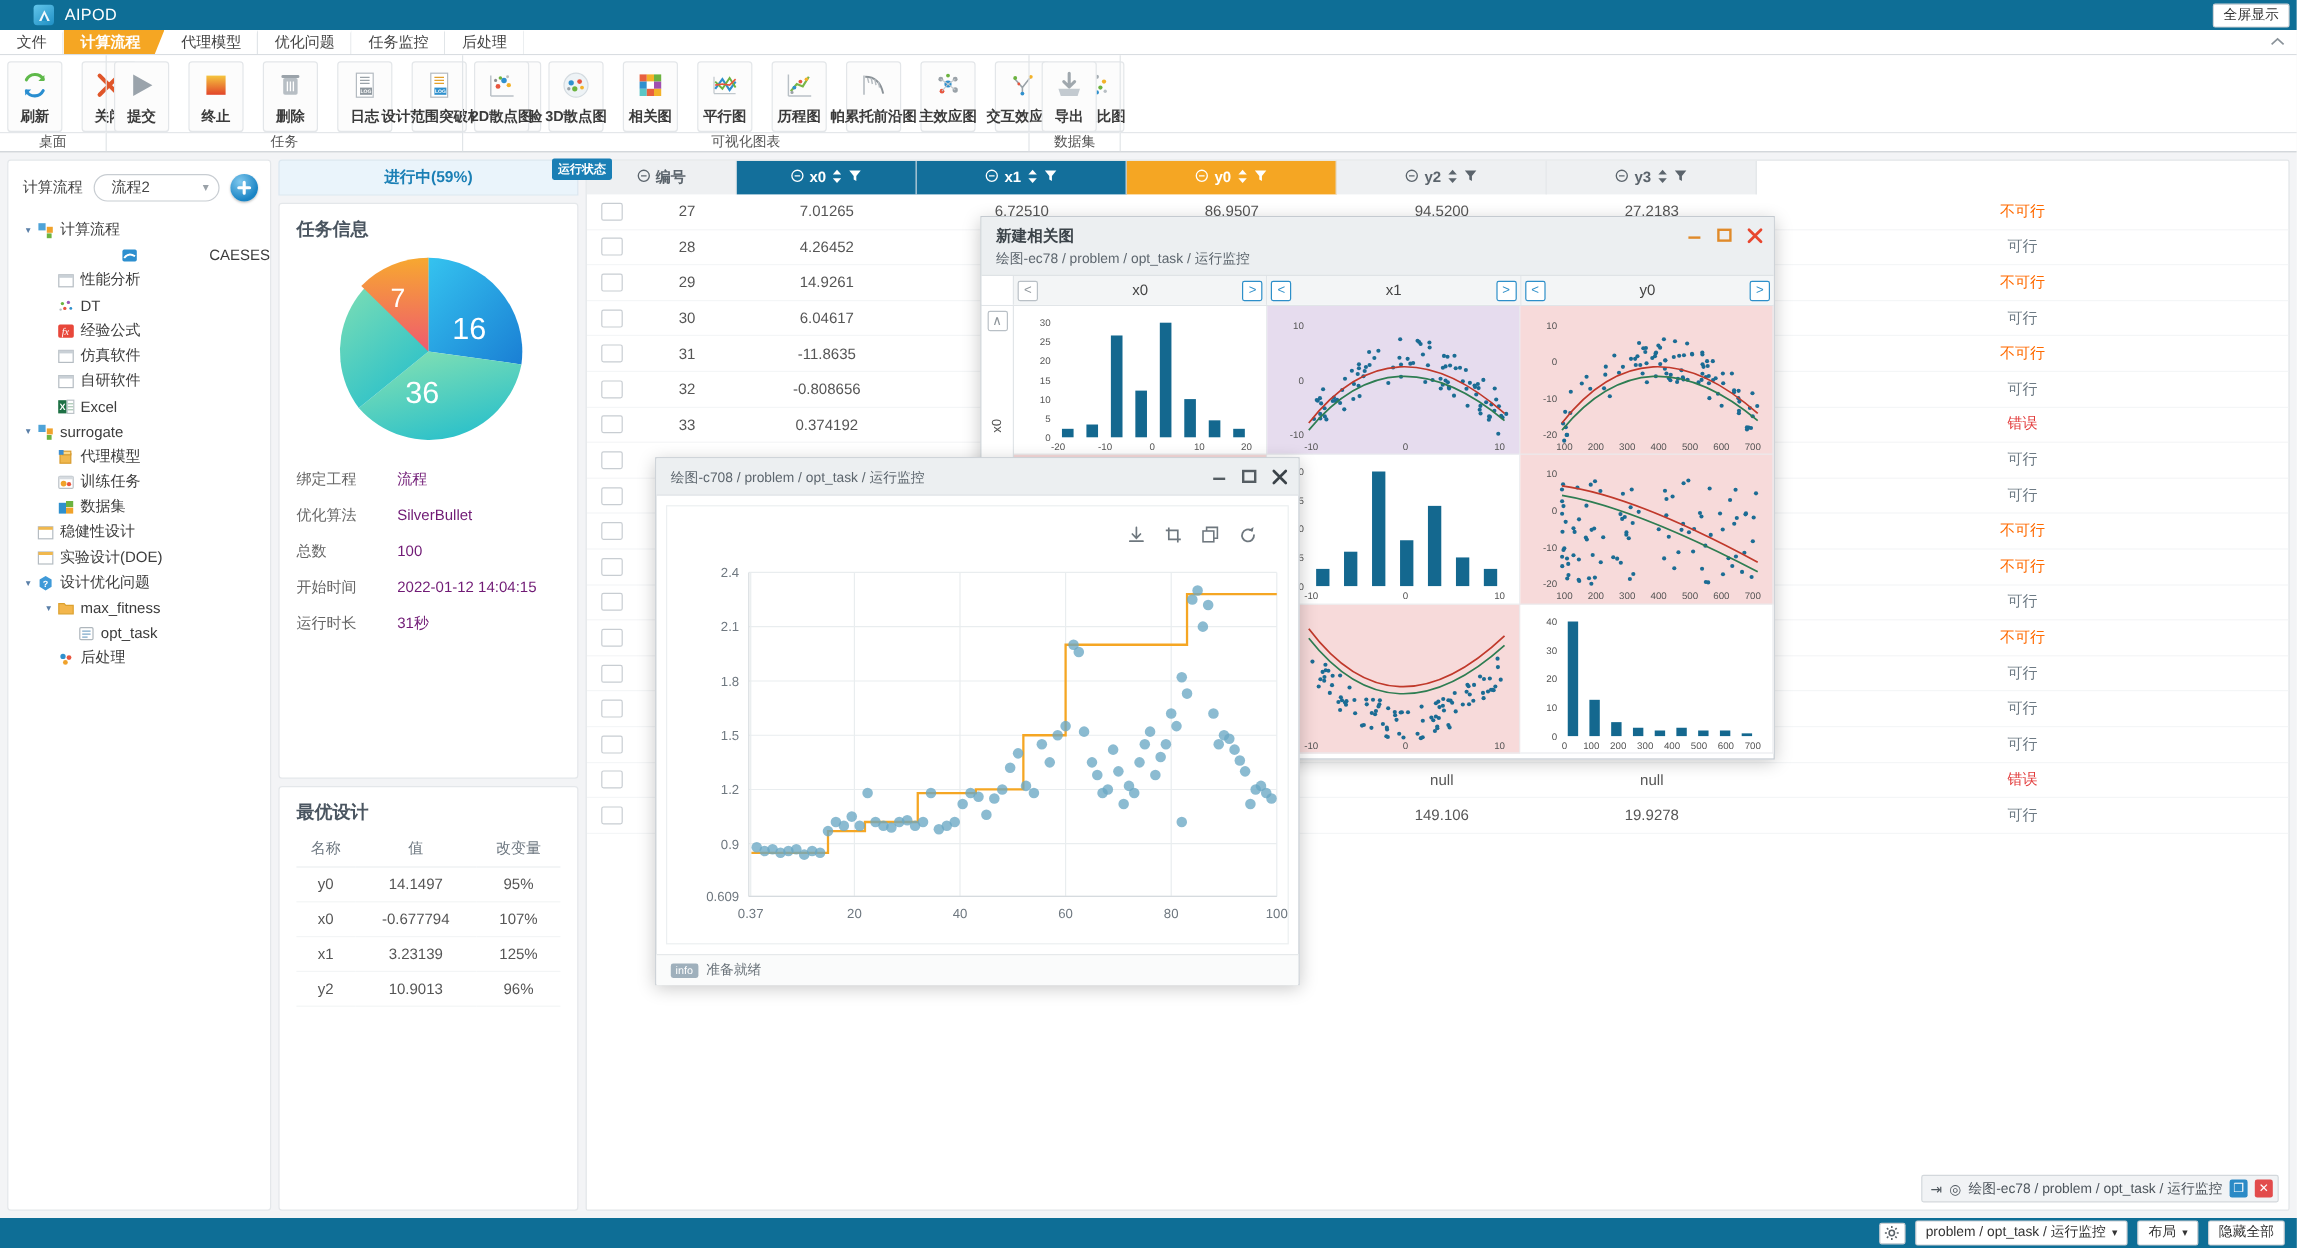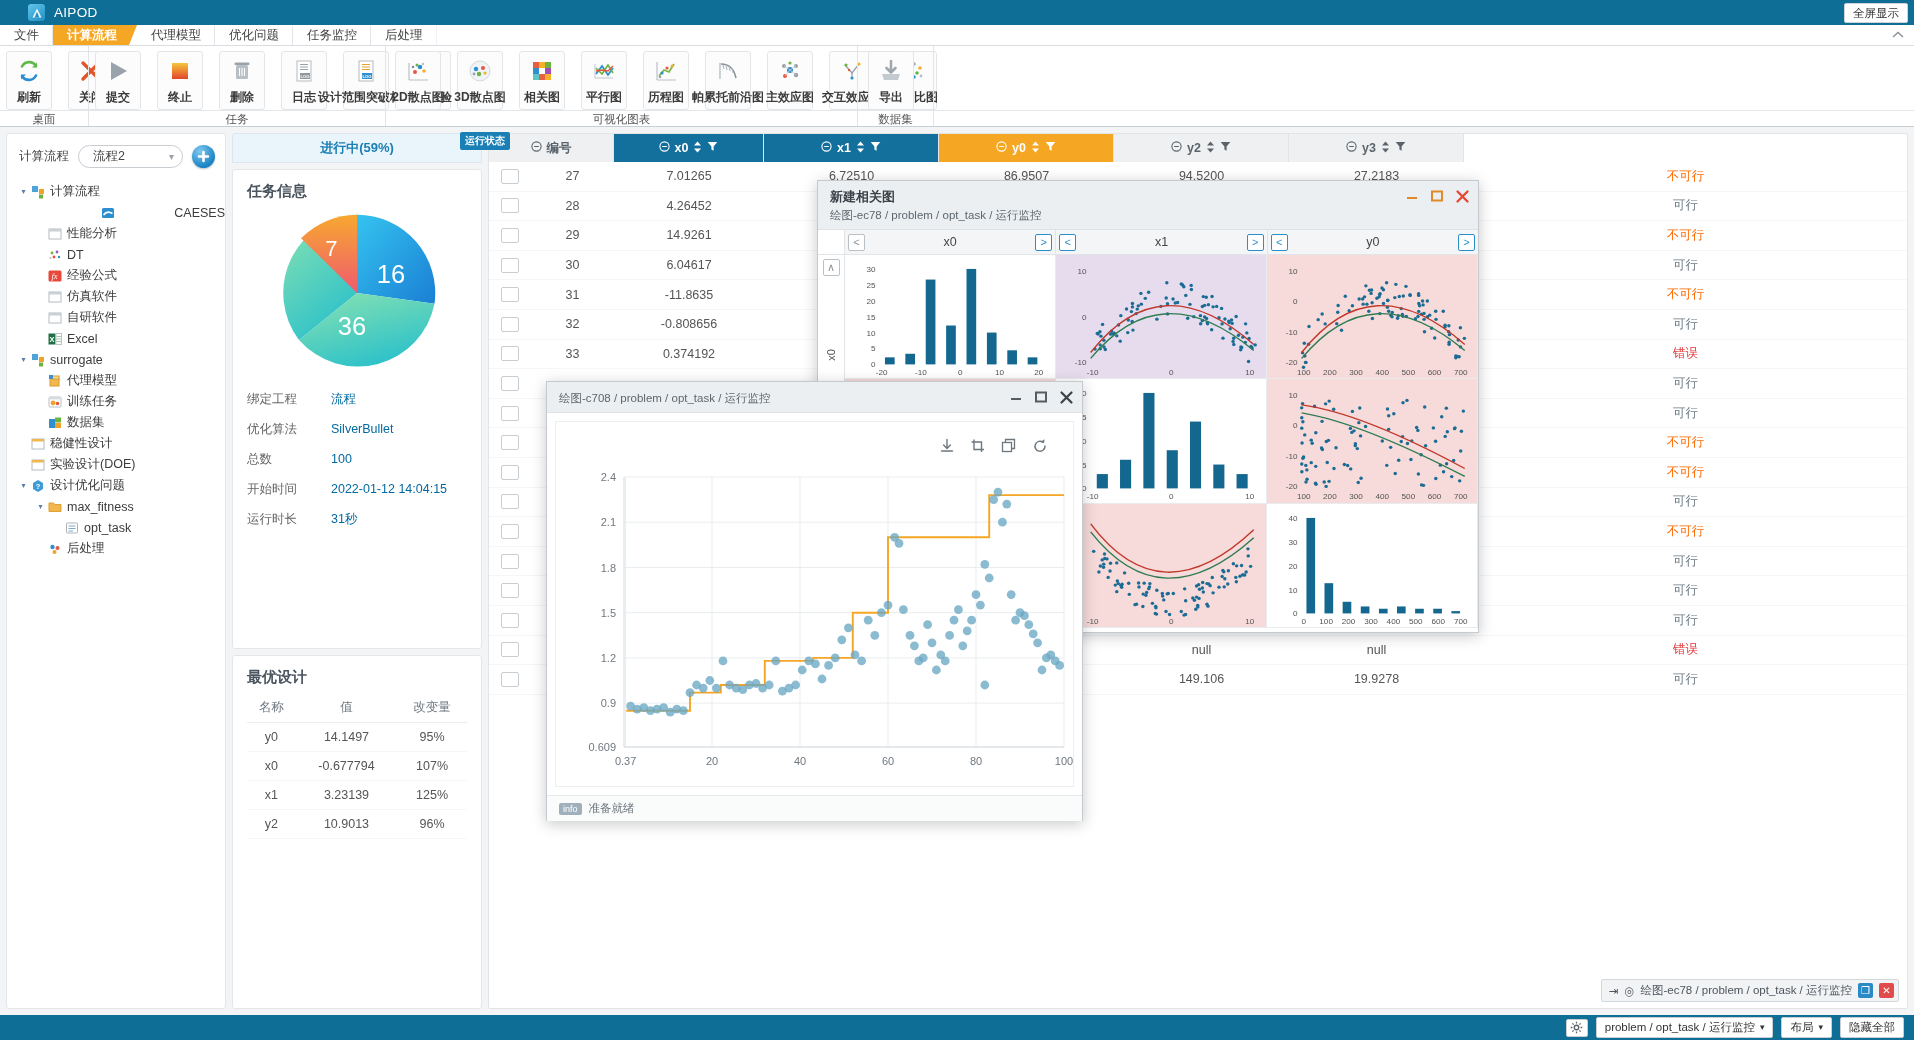--- a/index.html
+++ b/index.html
@@ -112,21 +112,21 @@
   .runstate-badge{
     position:absolute;right:-29px;top:-2px;background:#1a7fb5;color:#fff;font-size:10px;
     font-weight:bold;padding:2px 5px;border-radius:2px;white-space:nowrap;z-index:5;
   }
   .card{background:#fff;border:1px solid #e4e7ea;border-radius:3px;padding:12px 14px;}
   .card h3{font-size:15px;color:#4a5560;margin-bottom:4px;}
   .pie-wrap{height:175px;display:flex;align-items:center;justify-content:center;position:relative;}
   .info-rows{margin-top:4px;}
   .irow{display:flex;height:30px;align-items:center;font-size:12.5px;color:#555;}
   .irow .k{width:84px;color:#666;}
-  .irow .v{color:#0369a1;}
+  .irow .v{color:#701a75;}
   .mini-table{width:100%;border-collapse:collapse;font-size:12.5px;margin-top:6px;}
   .mini-table th{
     font-weight:normal;color:#6d7780;padding:6px 2px;border-bottom:1px solid #ebeef0;font-size:12.5px;
   }
   .mini-table td{padding:7px 2px;text-align:center;color:#555;border-bottom:1px solid #f3f5f6;}
   
   .gridpanel{
     flex:1;margin:6px 6px 6px 6px;background:#fff;border:1px solid #e2e5e8;border-radius:2px;
     overflow:hidden;position:relative;
   }

